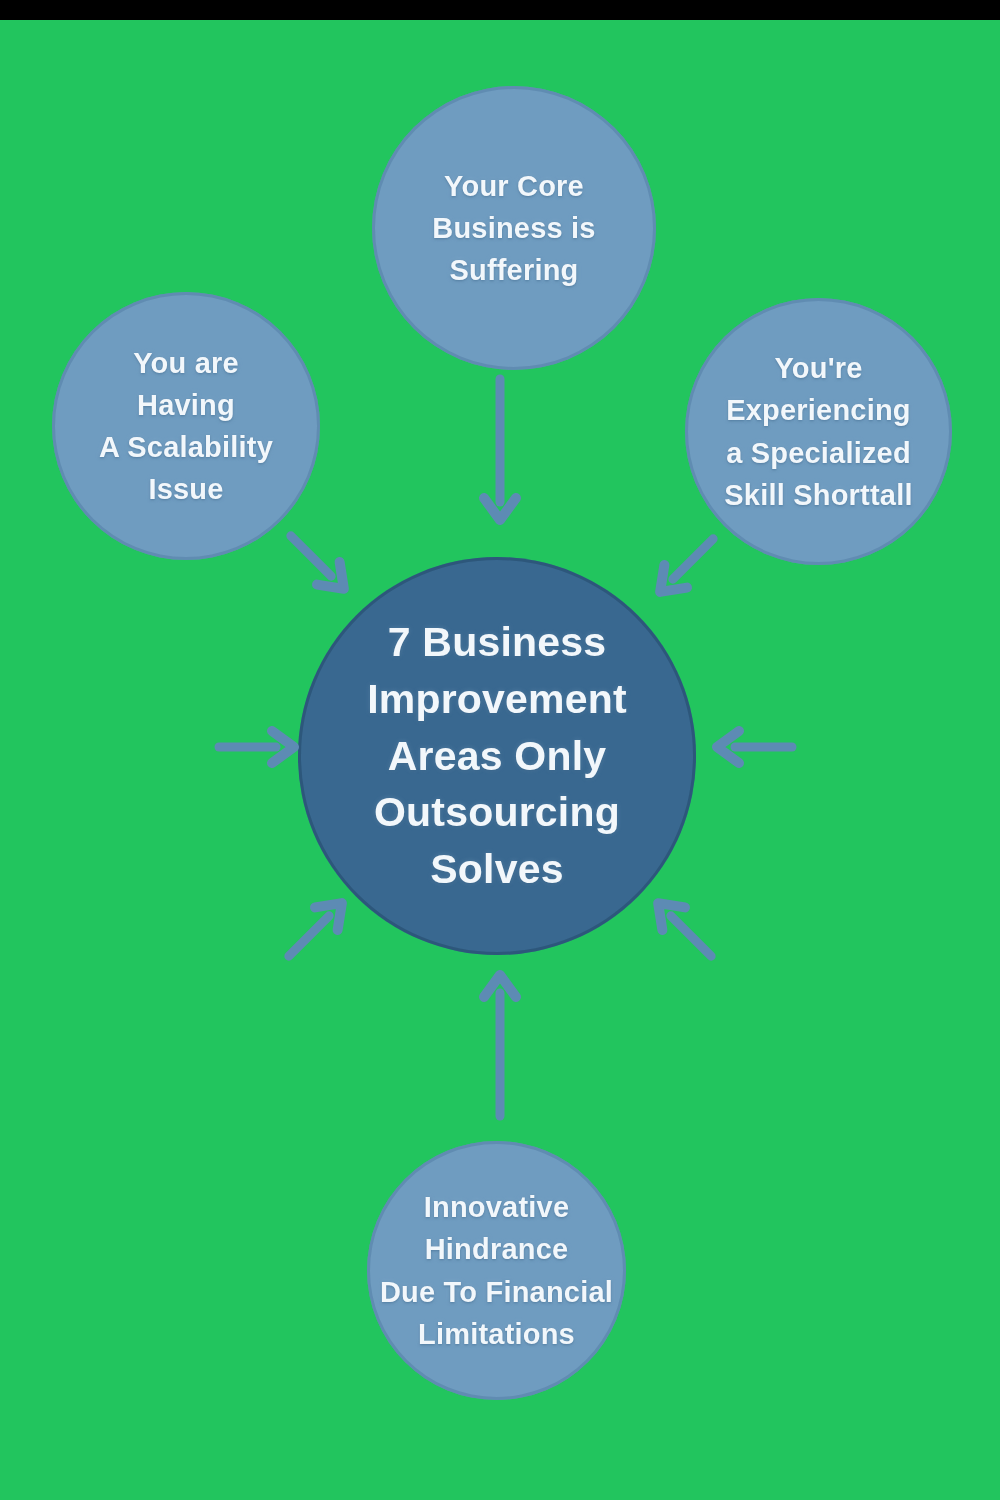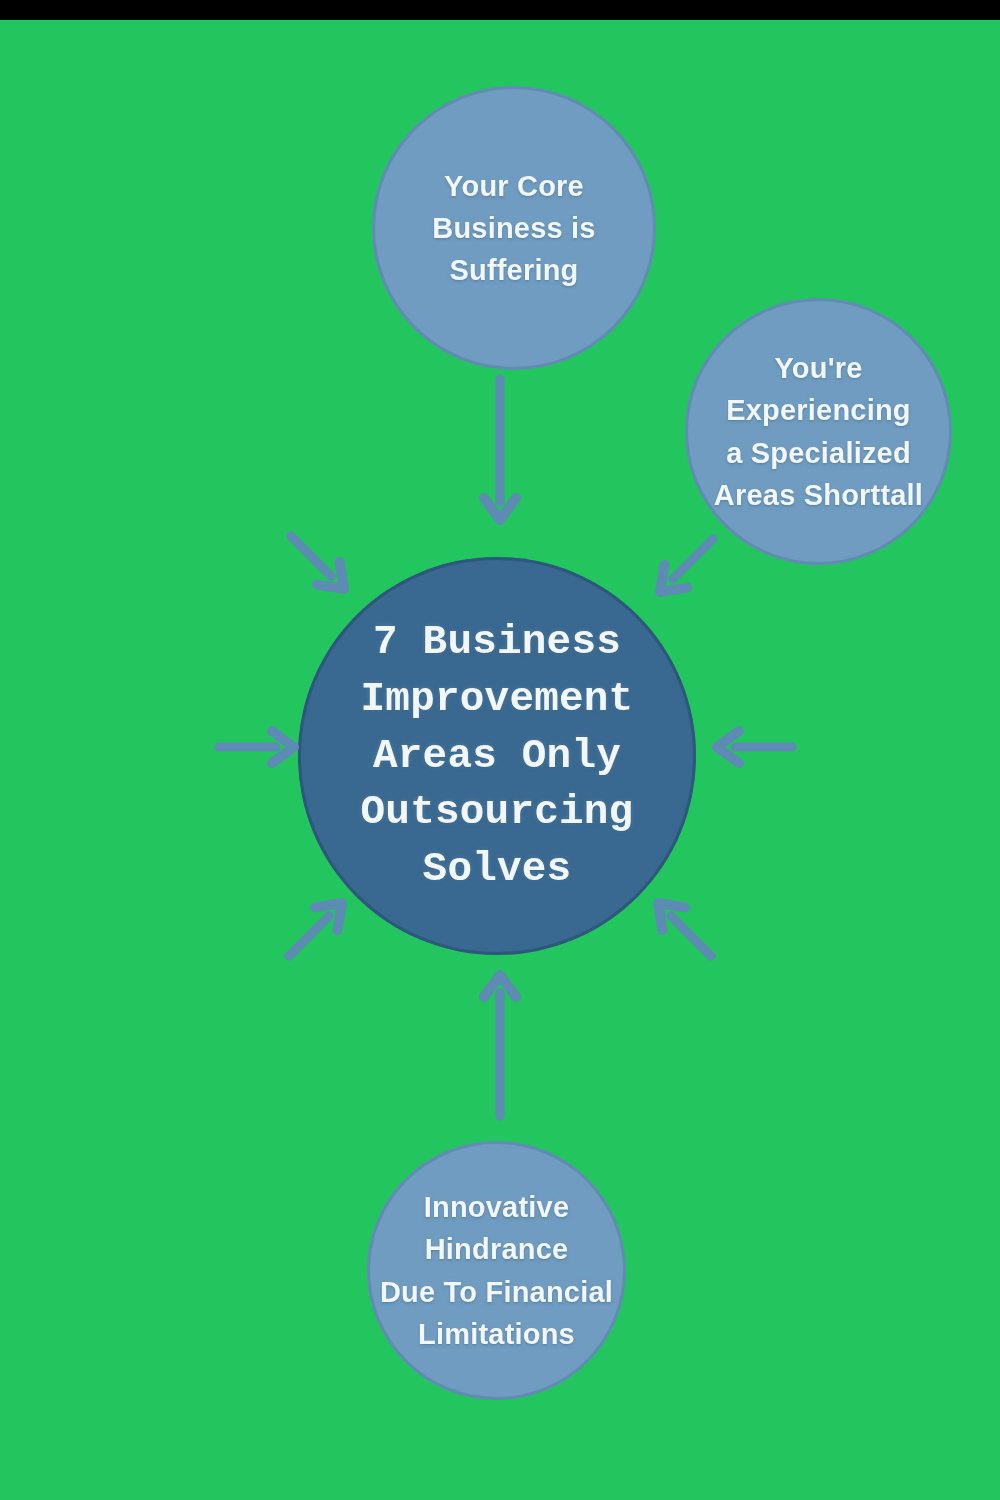--- a/index.html
+++ b/index.html
@@ -41,21 +41,21 @@
   .hub {
     background: #396890;
     box-shadow: inset 0 0 0 3px rgba(38, 78, 112, 0.65);
     font-size: 41px;
     line-height: 1.39;
   }
   
   #n-top          { left: 372px; top:  66px; width: 284px; height: 284px; }
   #n-top-left     { left:  52px; top: 272px; width: 268px; height: 268px; }
   #n-top-right    { left: 685px; top: 278px; width: 267px; height: 267px; }
-  #n-center       { left: 298px; top: 537px; width: 398px; height: 398px; font-family: Liberation Mono, monospace; }
+  #n-center       { left: 298px; top: 537px; width: 398px; height: 398px; }
   #n-bottom-left  { left:  52px; top: 906px; width: 266px; height: 266px; }
   #n-bottom-right { left: 685px; top: 903px; width: 265px; height: 265px; }
   #n-bottom       { left: 367px; top: 1121px; width: 259px; height: 259px; }
 
   .arrow {
     position: absolute;
     overflow: visible;
   }
   .arrow line, .arrow polyline {
     stroke: #5d8bb4;
@@ -77,26 +77,32 @@
 <body>
 
 <div class="canvas">
 
   <div class="node sat" id="n-top">
     <span class="label">Your Core
 Business is
 Suffering</span>
   </div>
 
+  <div class="node sat" id="n-top-left">
+    <span class="label">You are
+Having
+A Scalability
+Issue</span>
+  </div>
 
   <div class="node sat" id="n-top-right">
     <span class="label">You're
 Experiencing
 a Specialized
-Areas Shorttall</span>
+Skill Shorttall</span>
   </div>
 
   <div class="node hub" id="n-center">
     <span class="label">7 Business
 Improvement
 Areas Only
 Outsourcing
 Solves</span>
   </div>
 

